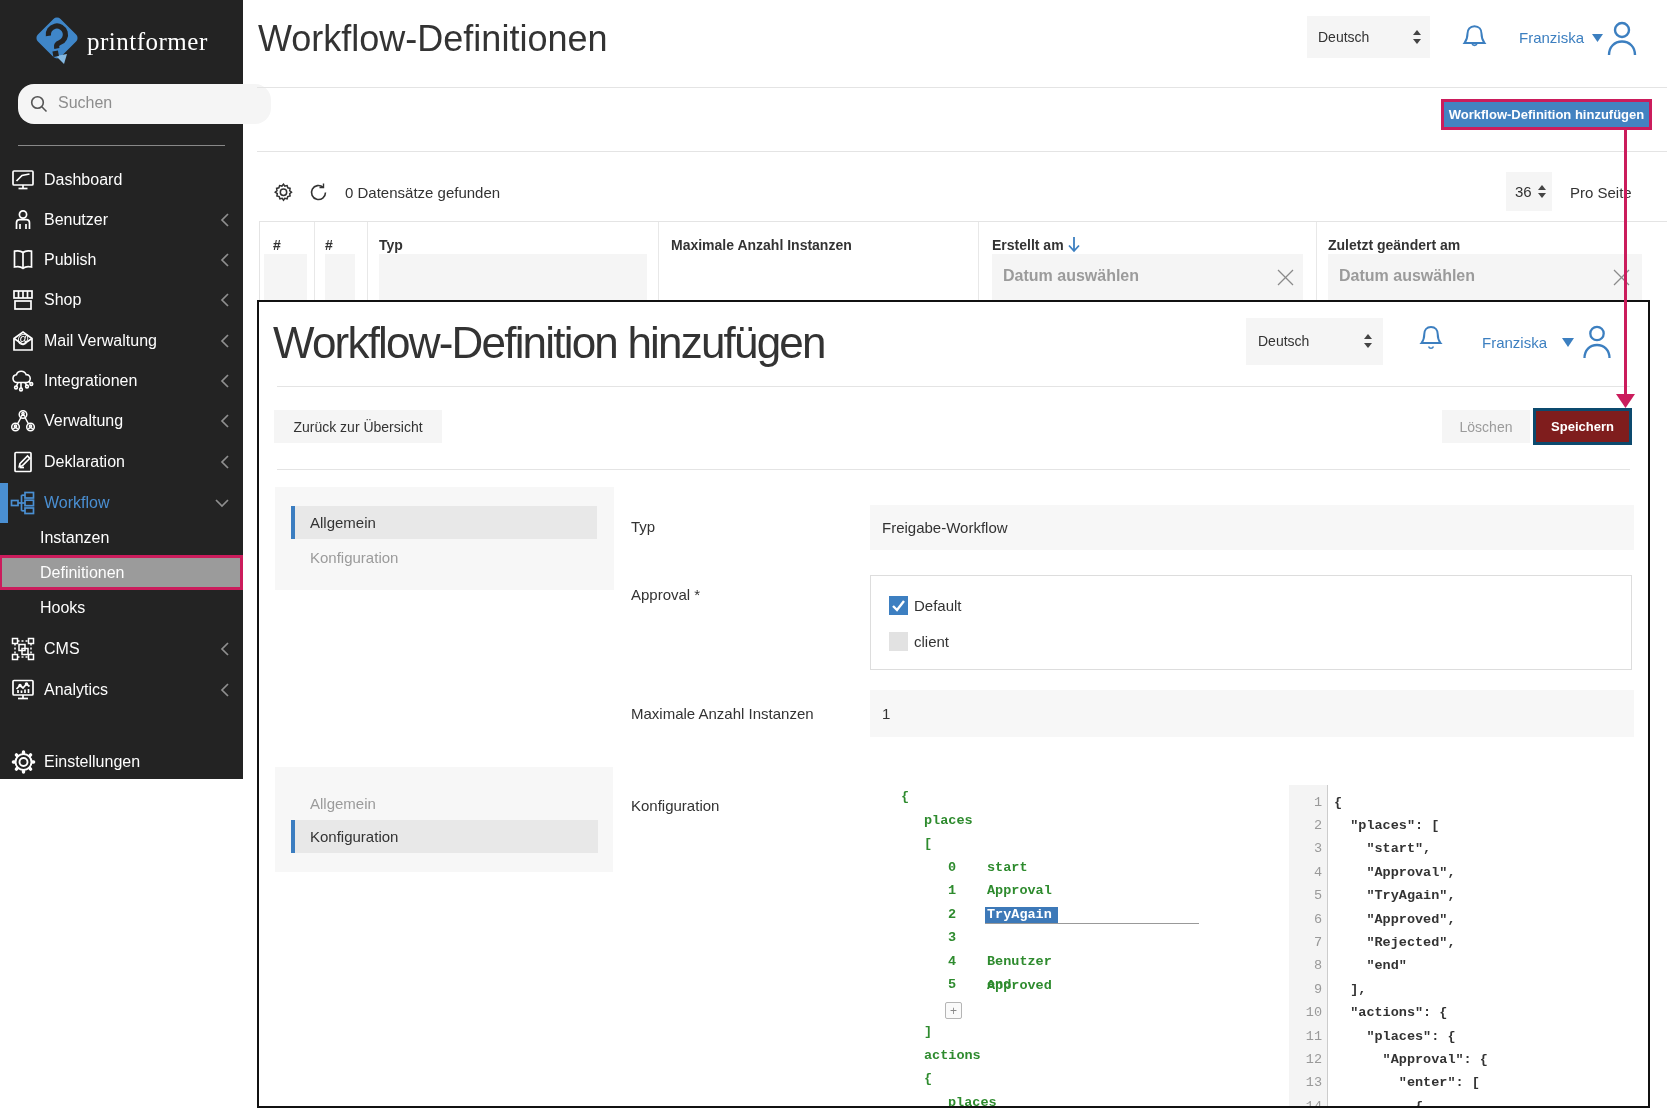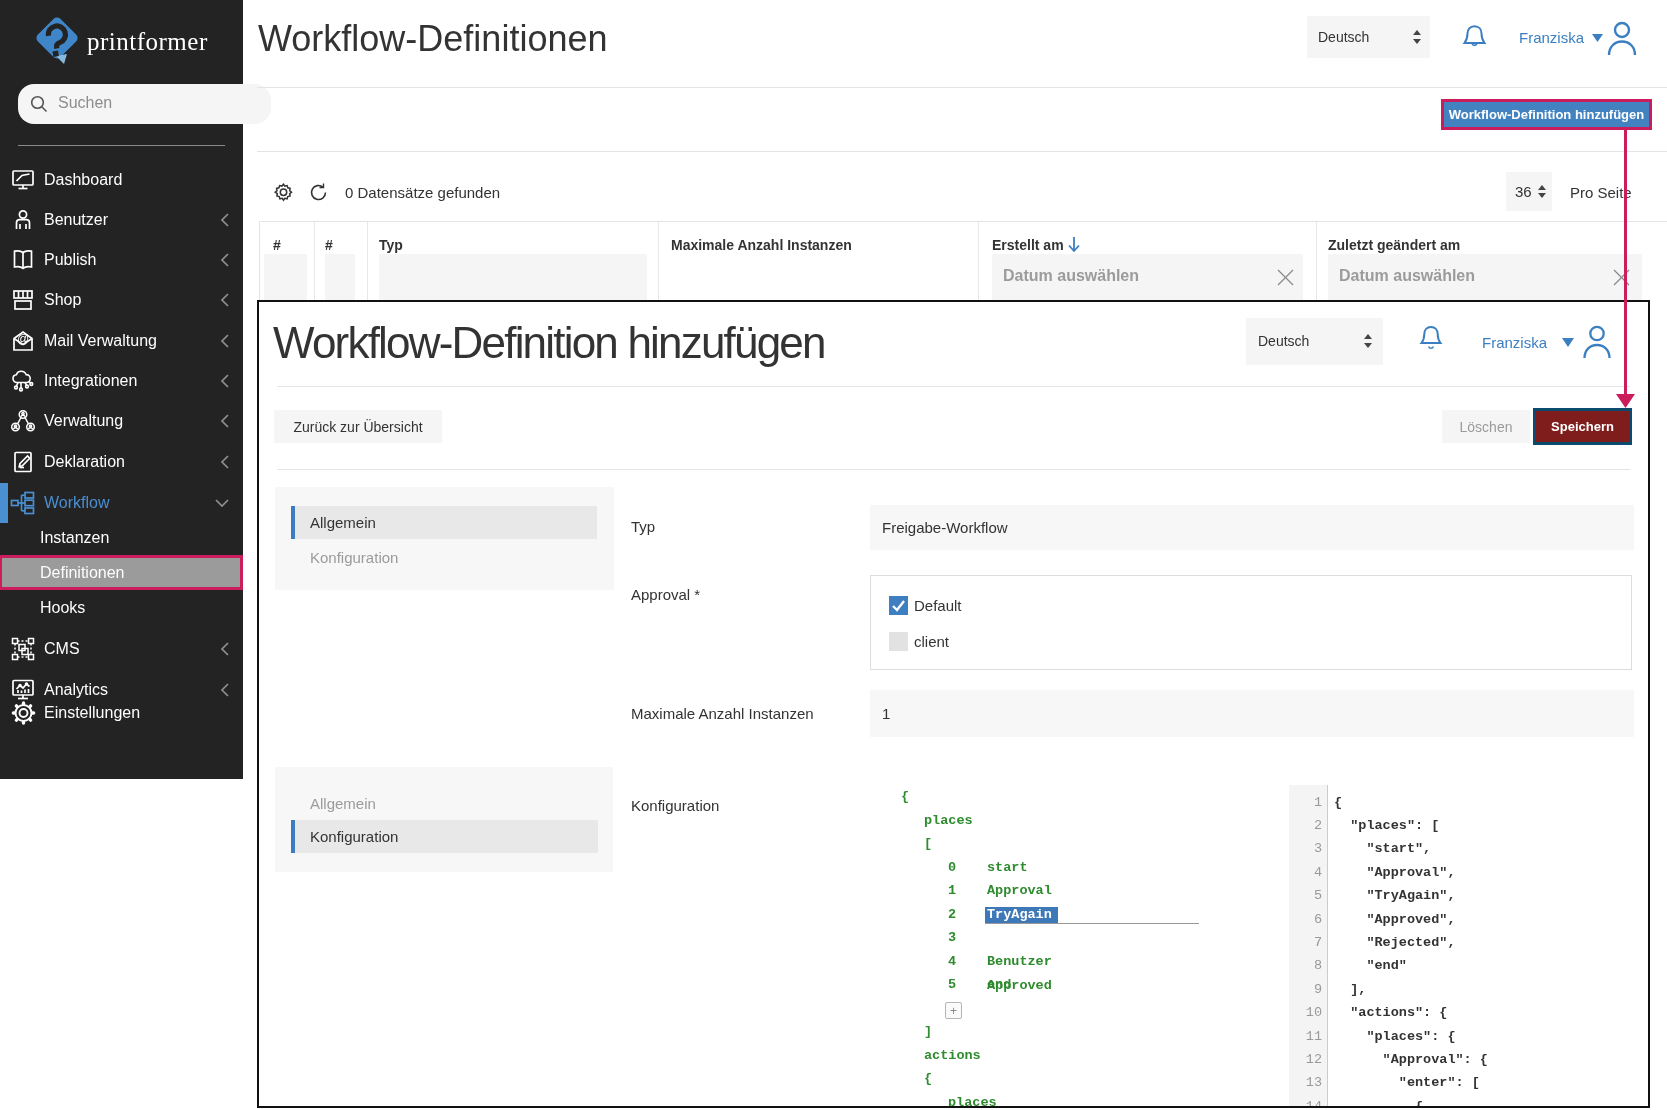--- a/index.html
+++ b/index.html
@@ -222,21 +222,21 @@
         <line x1="18.5" y1="16" x2="18.5" y2="12"></line>
       <line x1="13" y1="18" x2="13" y2="21"></line>
         <line x1="8" y1="21.5" x2="18" y2="21.5"></line>
     </svg>
     <div class="lbl">Analytics</div>
     <svg class="chev" width="10" height="16" viewBox="0 0 10 16" fill="none" stroke="#8f8f8f" stroke-width="1.7">
         <polyline points="8,2 2,8 8,14"></polyline>
       </svg>
   </div>
 
-  <div class="nav-item" style="top:693px;padding-left:14px;">
+  <div class="nav-item" style="top:742px;padding-left:14px;">
     <svg class="ico" width="27" height="27" viewBox="0 0 27 27" fill="none" stroke="#fff">
       <circle cx="13.5" cy="13.5" r="8" stroke-width="2"></circle>
       <g stroke-width="3.4" stroke-linecap="round">
         <line x1="13.5" y1="3.4" x2="13.5" y2="4.4"></line>
           <line x1="13.5" y1="22.6" x2="13.5" y2="23.6"></line>
         <line x1="3.4" y1="13.5" x2="4.4" y2="13.5"></line>
           <line x1="22.6" y1="13.5" x2="23.6" y2="13.5"></line>
         <line x1="6.4" y1="6.4" x2="7.1" y2="7.1"></line>
           <line x1="19.9" y1="19.9" x2="20.6" y2="20.6"></line>
         <line x1="6.4" y1="20.6" x2="7.1" y2="19.9"></line>

